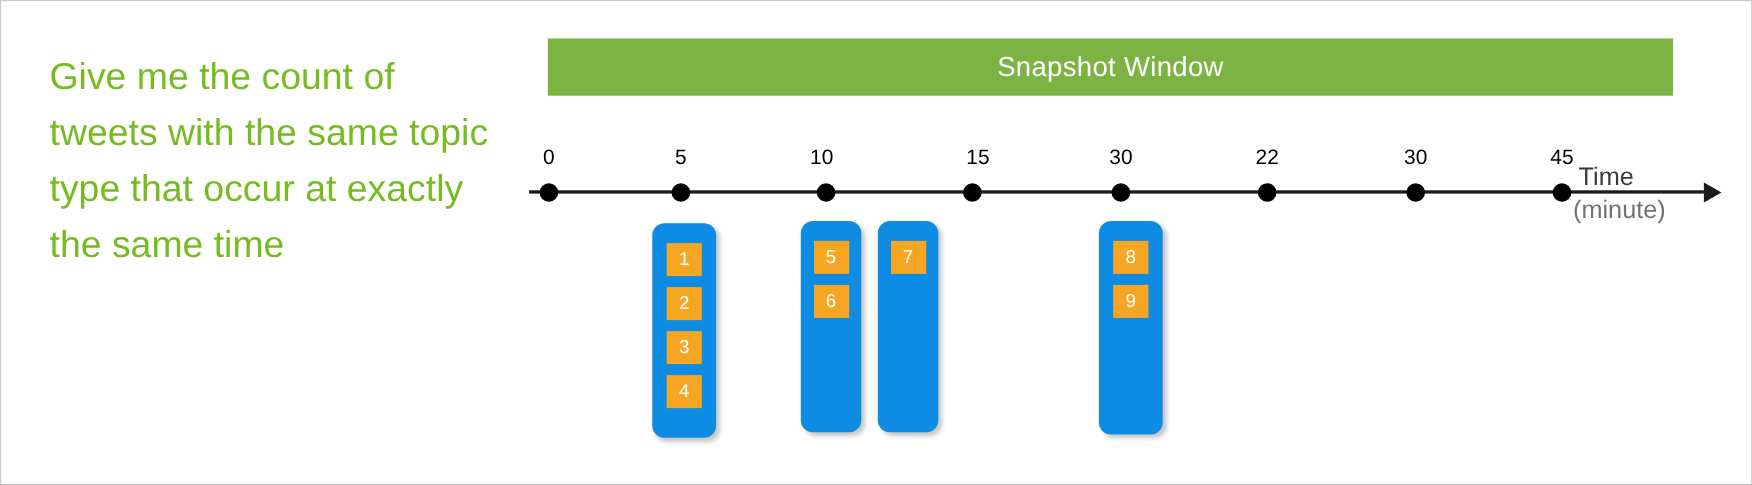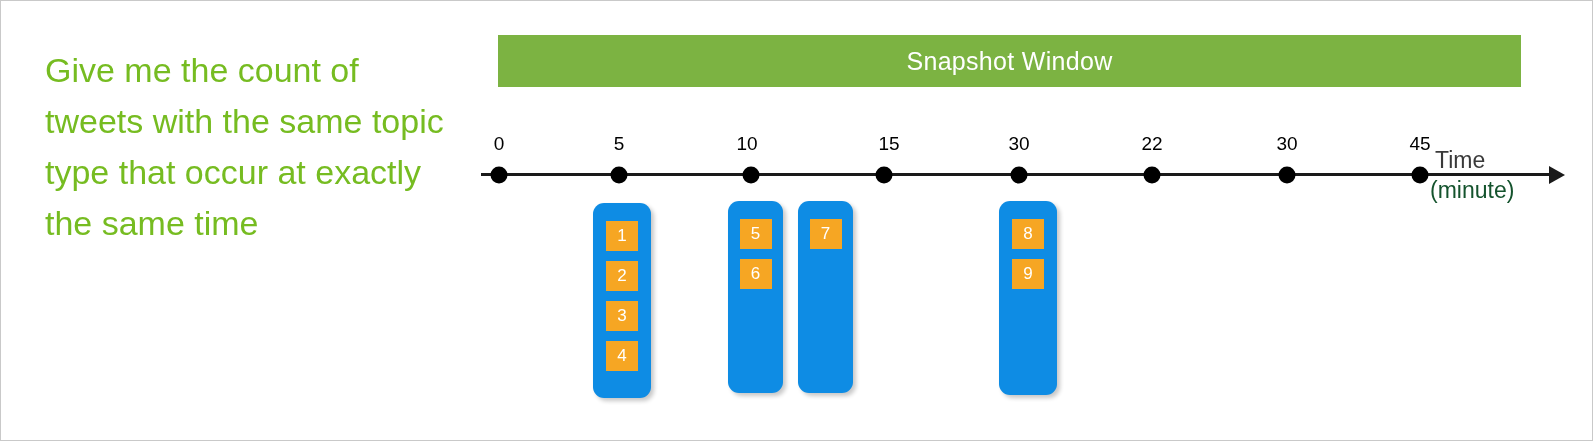--- a/index.html
+++ b/index.html
@@ -104,21 +104,21 @@
     font-size: 23px;
     color: #3a3a3a;
     font-family: "Liberation Sans", sans-serif;
     line-height: 30px;
   }
   #axis-subtitle {
     position: absolute;
     left: 1429px;
     top: 174px;
     font-size: 23px;
-    color: #14532d;
+    color: #737373;
     font-family: "Liberation Sans", sans-serif;
     line-height: 30px;
   }
 
   
   .tweet-group {
     position: absolute;
     background: #0e8ce4;
     border-radius: 11px;
     box-shadow: 3px 3px 4px rgba(0,0,0,0.22);

